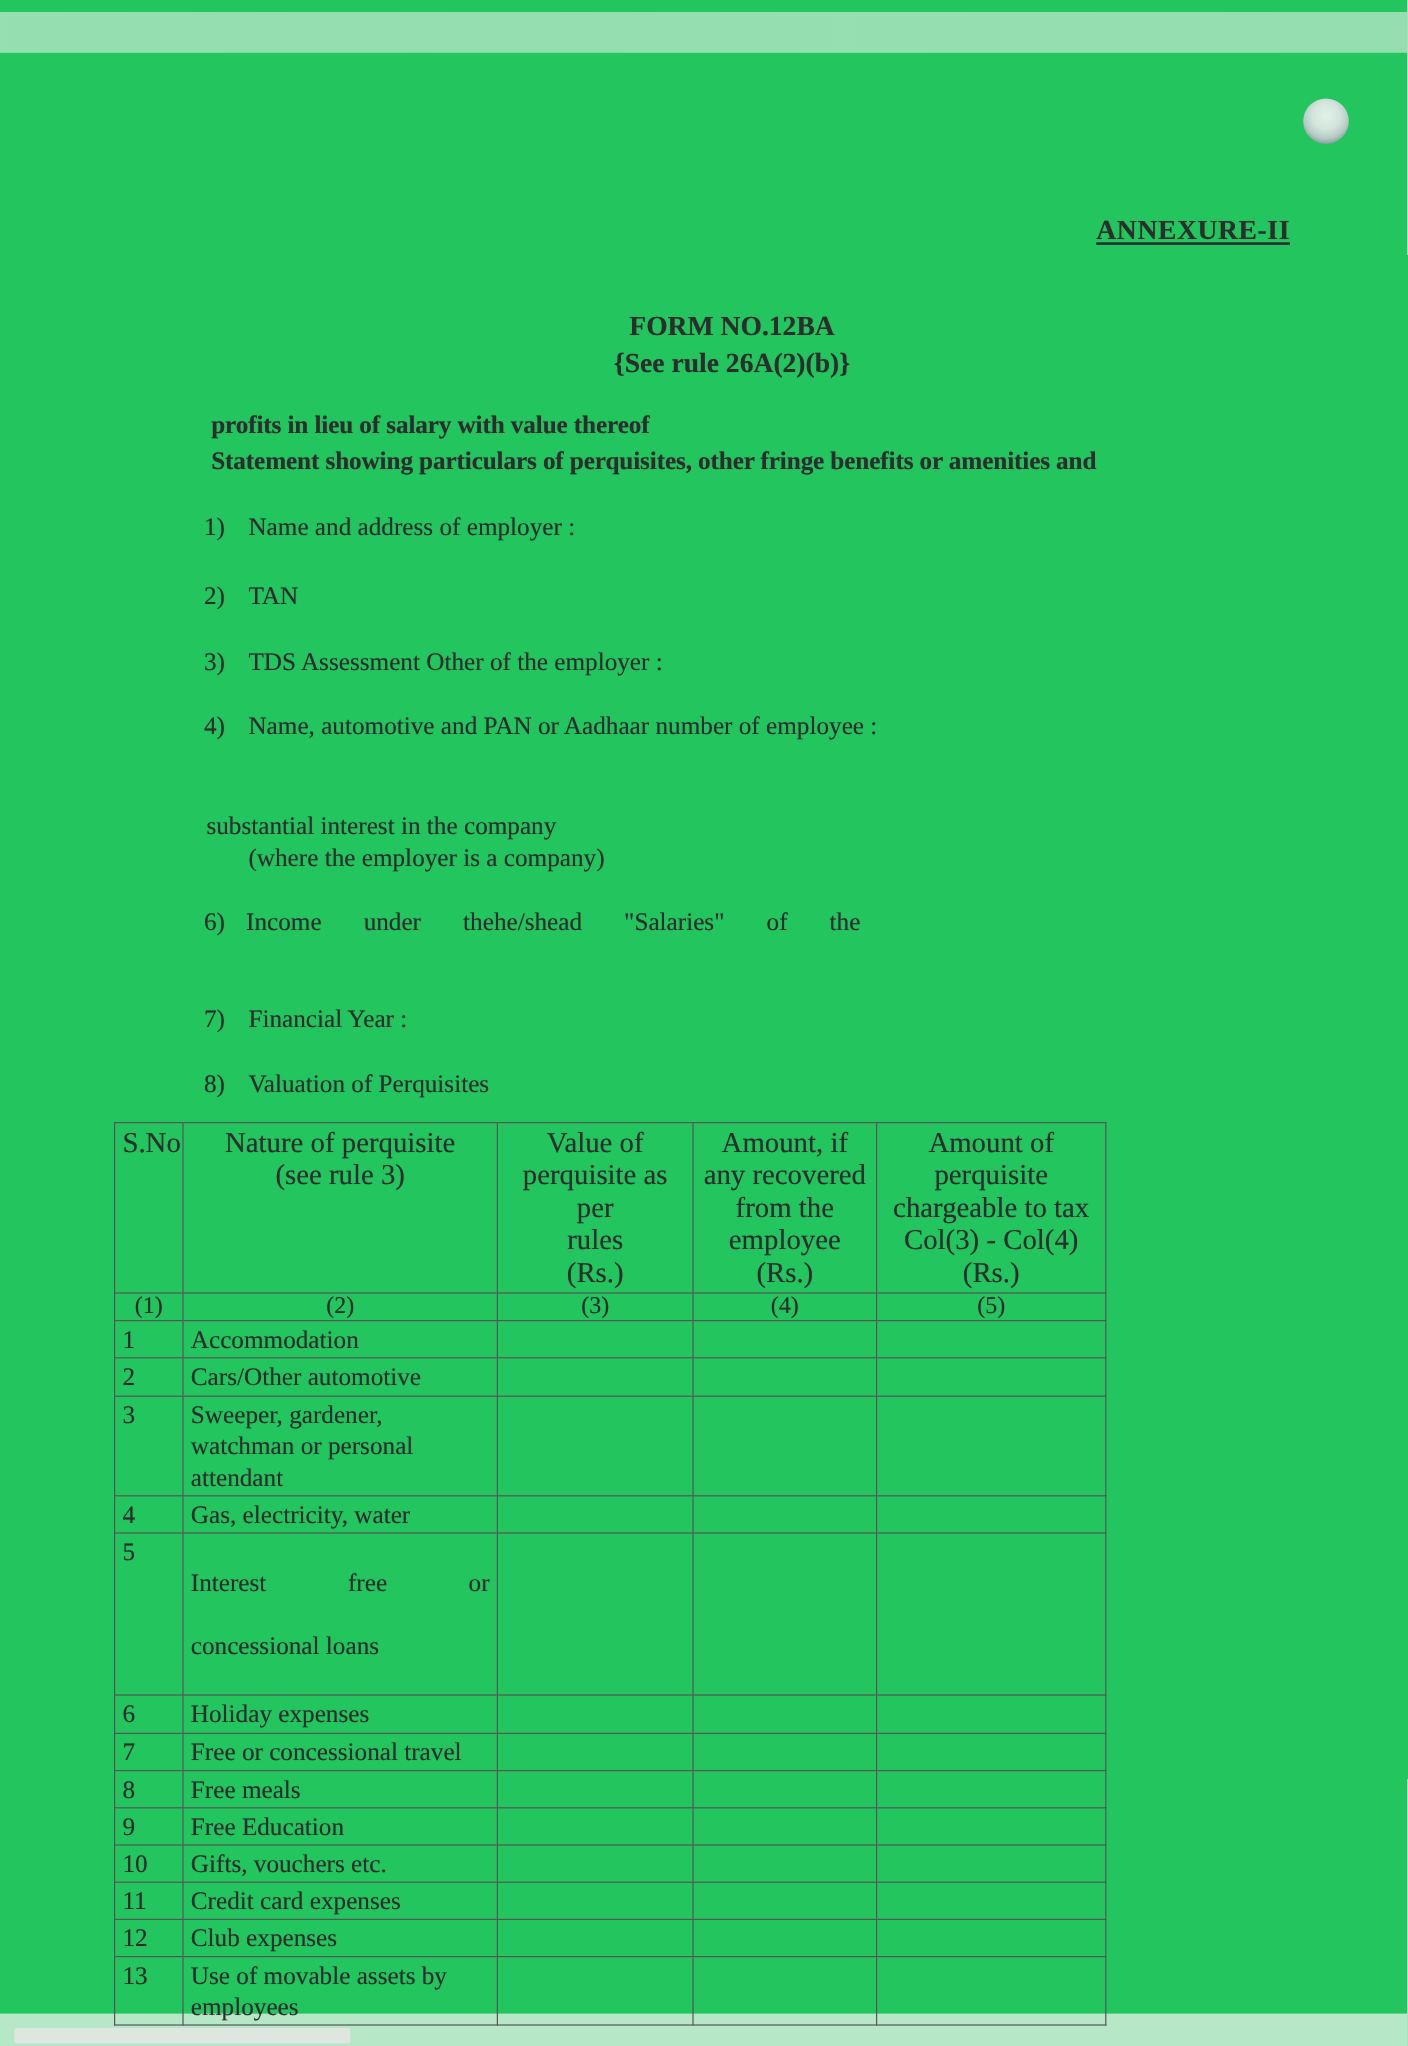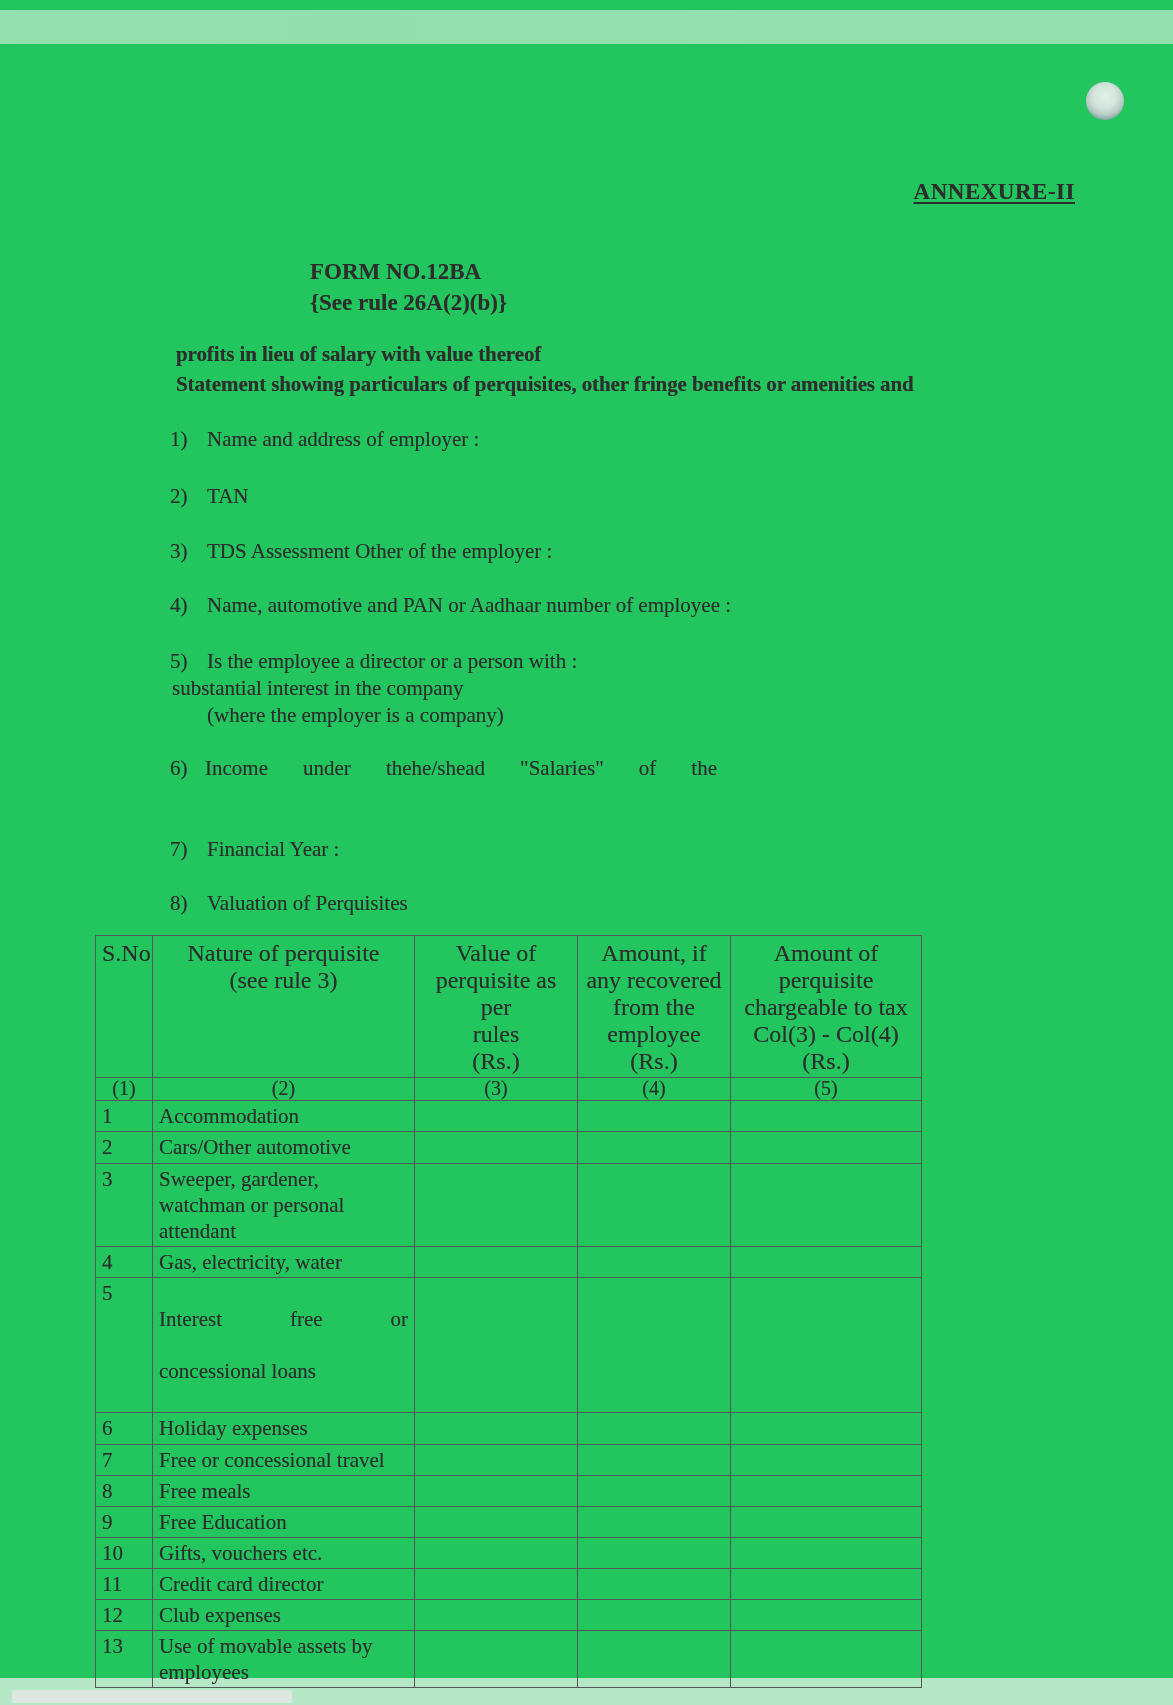--- a/index.html
+++ b/index.html
@@ -35,21 +35,21 @@
   }
   .txt { text-shadow: 0 0 0.6px rgba(45,45,45,0.45); }
 
   .annexure {
     position: absolute; top: 179px; right: 98px;
     font-size: 23px; font-weight: bold; letter-spacing: .5px;
     text-decoration: underline; text-underline-offset: 3px; text-decoration-thickness: 2px;
   }
   .form-title-block {
     position: absolute; left: 310px; top: 256px; width: 600px;
-    text-align: left; font-weight: bold; font-size: 23px; line-height: 31px;
+    text-align: center; font-weight: bold; font-size: 23px; line-height: 31px;
   }
   .statement {
     position: absolute; left: 176px; top: 339px; width: 790px;
     font-weight: bold; font-size: 21px; line-height: 30px; letter-spacing: -0.1px;
   }
   .item {
     position: absolute; left: 170px; font-size: 21px; line-height: 27px; white-space: nowrap;
   }
   .item .num { display: inline-block; width: 37px; }
   .subline { position: absolute; font-size: 21px; line-height: 27px; white-space: nowrap; }
@@ -107,23 +107,20 @@
     <span class="num">1)</span><span>Name and address of employer :</span>
   </div>
   <div class="item txt" style="top:483px">
     <span class="num">2)</span><span>TAN</span>
   </div>
   <div class="item txt" style="top:538px">
     <span class="num">3)</span><span>TDS Assessment Other of the employer :</span>
   </div>
   <div class="item txt" style="top:592px">
     <span class="num">4)</span><span>Name, automotive and PAN or Aadhaar number of employee :</span>
-  </div>
-  <div class="item txt" style="top:648px">
-    <span class="num">5)</span><span>Is the employee a director or a person with :</span>
   </div>
   <div class="subline txt" style="left:172px; top:675px">substantial interest in the company</div>
   <div class="subline txt" style="left:207px; top:702px">(where the employer is a company)</div>
 
   <div class="item txt" style="top:755px">
     <span class="num">6)</span>
   </div>
   <div class="jblock txt" style="left:205px; top:755px; width:512px">
     <div class="jl">Income under thehe/shead "Salaries" of the</div>
   </div>
@@ -240,21 +237,21 @@
       </tr>
       <tr style="height:30px">
         <td class="no">10</td>
         <td class="nature">Gifts, vouchers etc.</td>
         <td class="blank"></td>
         <td class="blank"></td>
         <td class="blank"></td>
       </tr>
       <tr style="height:27px">
         <td class="no">11</td>
-        <td class="nature">Credit card director</td>
+        <td class="nature">Credit card expenses</td>
         <td class="blank"></td>
         <td class="blank"></td>
         <td class="blank"></td>
       </tr>
       <tr style="height:27px">
         <td class="no">12</td>
         <td class="nature">Club expenses</td>
         <td class="blank"></td>
         <td class="blank"></td>
         <td class="blank"></td>

